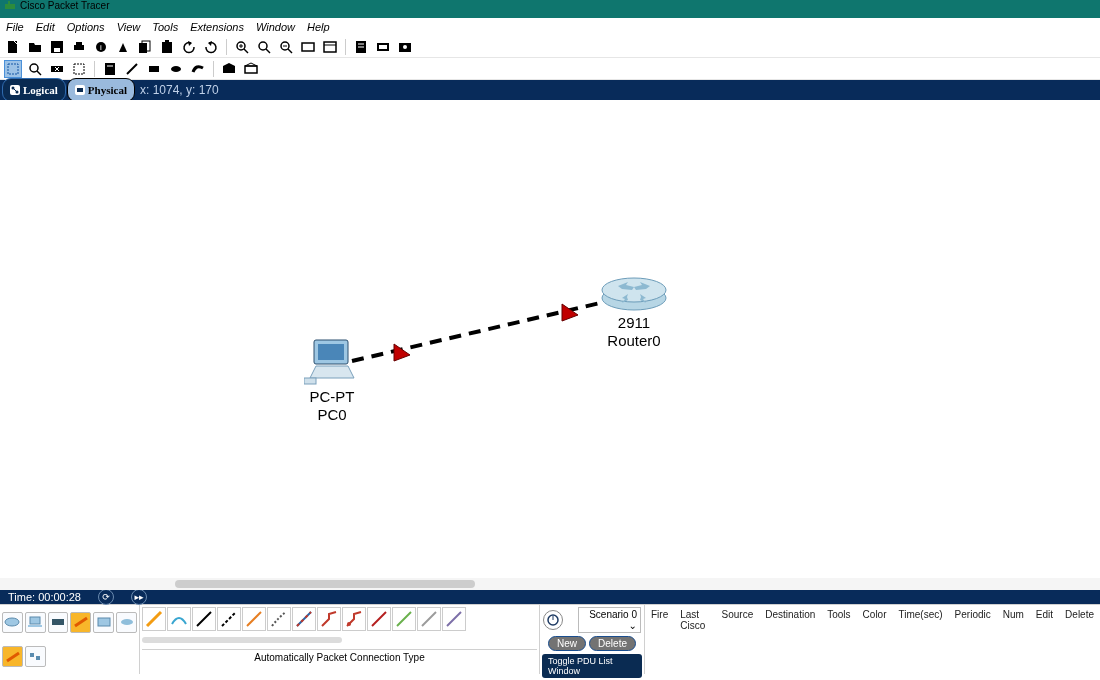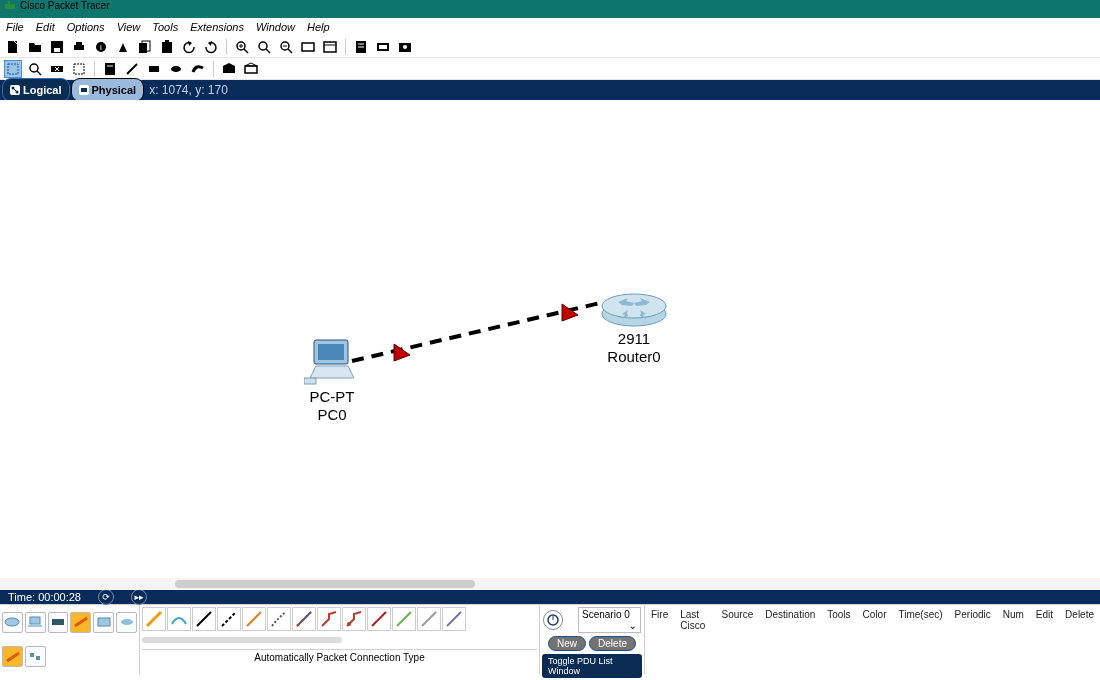--- a/index.html
+++ b/index.html
@@ -69,20 +69,21 @@
     gap: 3px;
     padding: 11px 7px;
     border-radius: 9px;
     border: 1px solid #000;
     background: #9abadd;
     color: #000;
     font-weight: bold;
     font-size: 11px;
     height: 17px;
     margin-right: 1px;
+    font-family: Liberation Serif, serif;
   }
   .tab-btn.active {
     background: #0a2b52;
     color: #fff;
     border: 1px solid #2f6aad;
   }
   .tab-btn .dot {
     width: 10px; height: 10px;
     background: #fff;
     border-radius: 2px;
@@ -215,20 +216,21 @@
     display: flex;
     flex-direction: column;
     align-items: center;
     padding: 2px;
     gap: 3px;
   }
   .scenario-row {
     display: flex;
     align-items: center;
     gap: 15px;
+    text-align: right;
   }
   .timer-circle {
     width: 20px; height: 20px;
     background: #fff;
     border: 1px solid #888;
     border-radius: 50%;
     display: inline-flex;
     align-items: center;
     justify-content: center;
   }
@@ -266,21 +268,21 @@
   
   .pc {
     position: absolute;
     left: 304px;
     top: 236px;
     text-align: center;
   }
   .router {
     position: absolute;
     left: 598px;
-    top: 188px;
+    top: 172px;
     text-align: center;
   }
   .dev-label {
     font-size: 15px;
     color: #000;
     text-align: center;
     line-height: 1.2;
   }
   .link-wrap {
     position: absolute;

